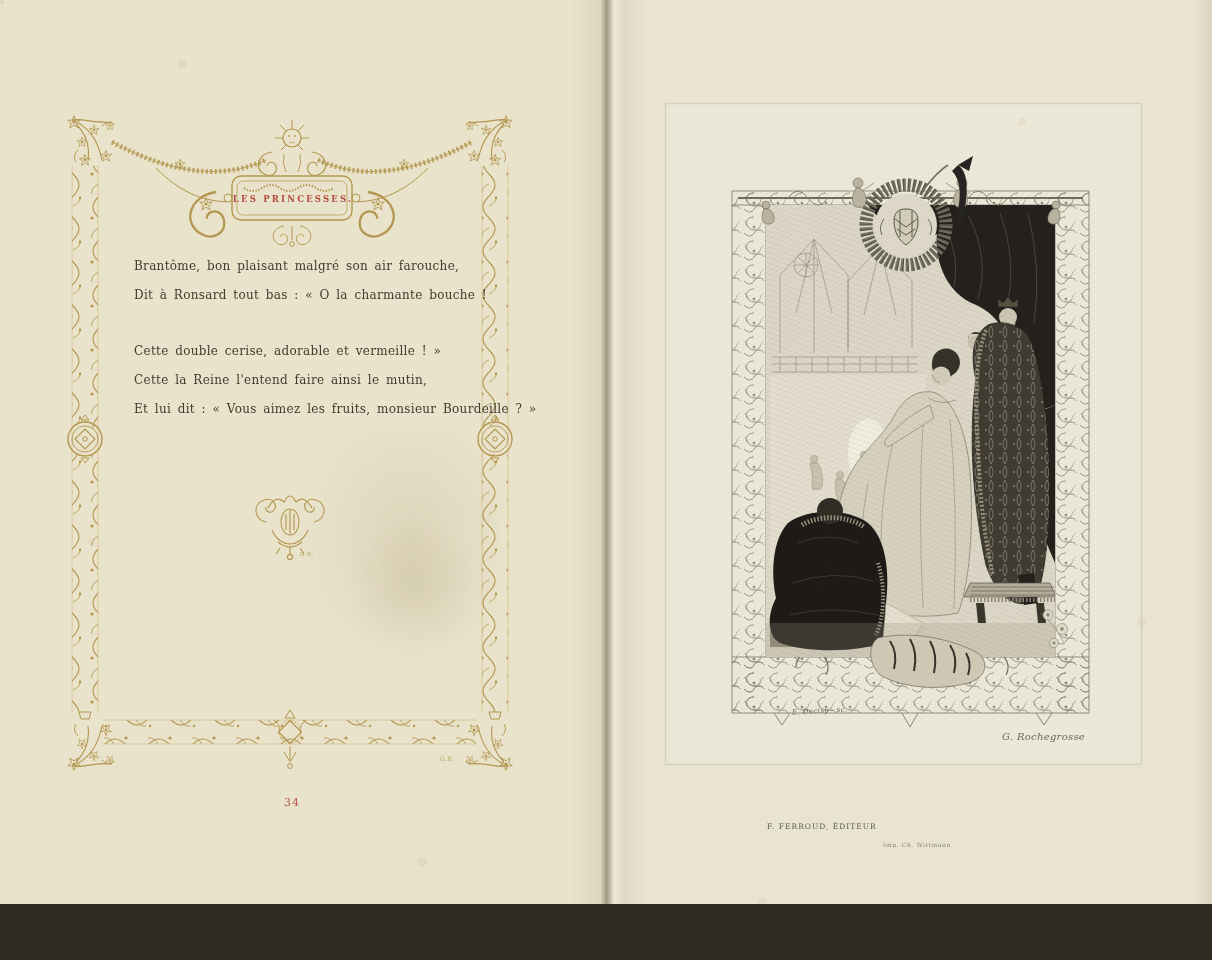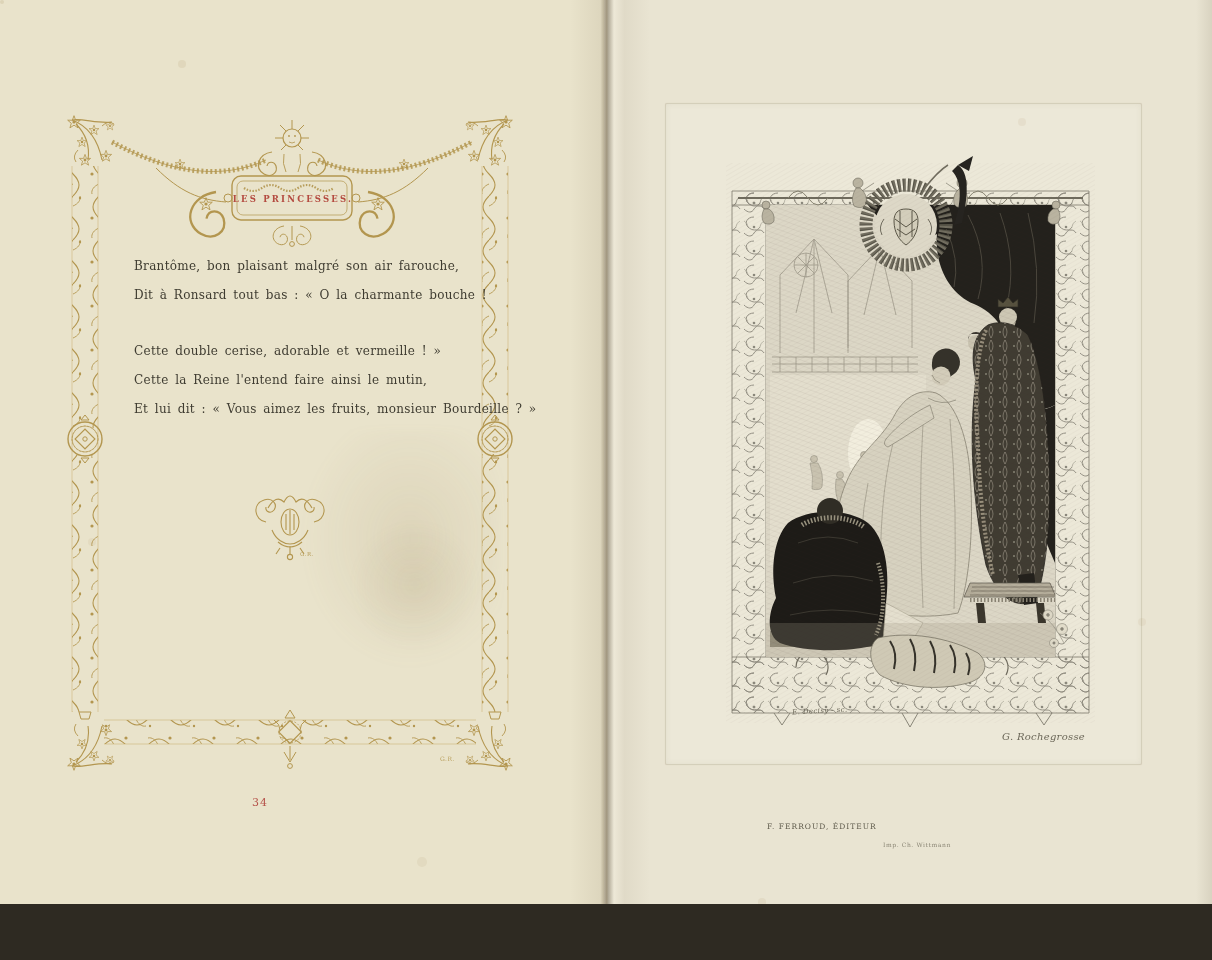--- a/index.html
+++ b/index.html
@@ -26,21 +26,21 @@
   .ghost2{position:absolute;left:350px;top:520px;width:130px;height:130px;
     background:radial-gradient(ellipse,rgba(130,105,60,0.10),rgba(130,105,60,0) 70%);
     filter:blur(4px);}
   
   .chapter-title{position:absolute;left:228px;top:194px;width:130px;text-align:center;
     font-size:8.5px;font-weight:bold;letter-spacing:2.2px;color:#b44b40;}
   .poem{position:absolute;left:134px;top:252px;width:352px;font-size:12px;line-height:29px;
     color:#3f3c31;letter-spacing:0.3px;word-spacing:2.5px;}
   .stanza-2{margin-top:27px;}
   .poem-line{white-space:nowrap;}
-  .page-number{position:absolute;left:252px;top:796px;width:80px;text-align:left;
+  .page-number{position:absolute;left:252px;top:796px;width:80px;text-align:center;
     font-size:11px;color:#b5524a;letter-spacing:1px;}
   .monogram-ornament{position:absolute;left:300px;top:551px;font-size:5.5px;color:#b9a05e;
     letter-spacing:0.5px;}
   .monogram-border{position:absolute;left:440px;top:755px;font-size:6px;color:#b9a05e;
     letter-spacing:0.5px;}
   .gold-border{position:absolute;left:60px;top:108px;}
   .tailpiece{position:absolute;left:250px;top:486px;}
   
   .plate-mark{position:absolute;left:665px;top:103px;width:477px;height:662px;
     background:#ece8d8;border-radius:2px;

